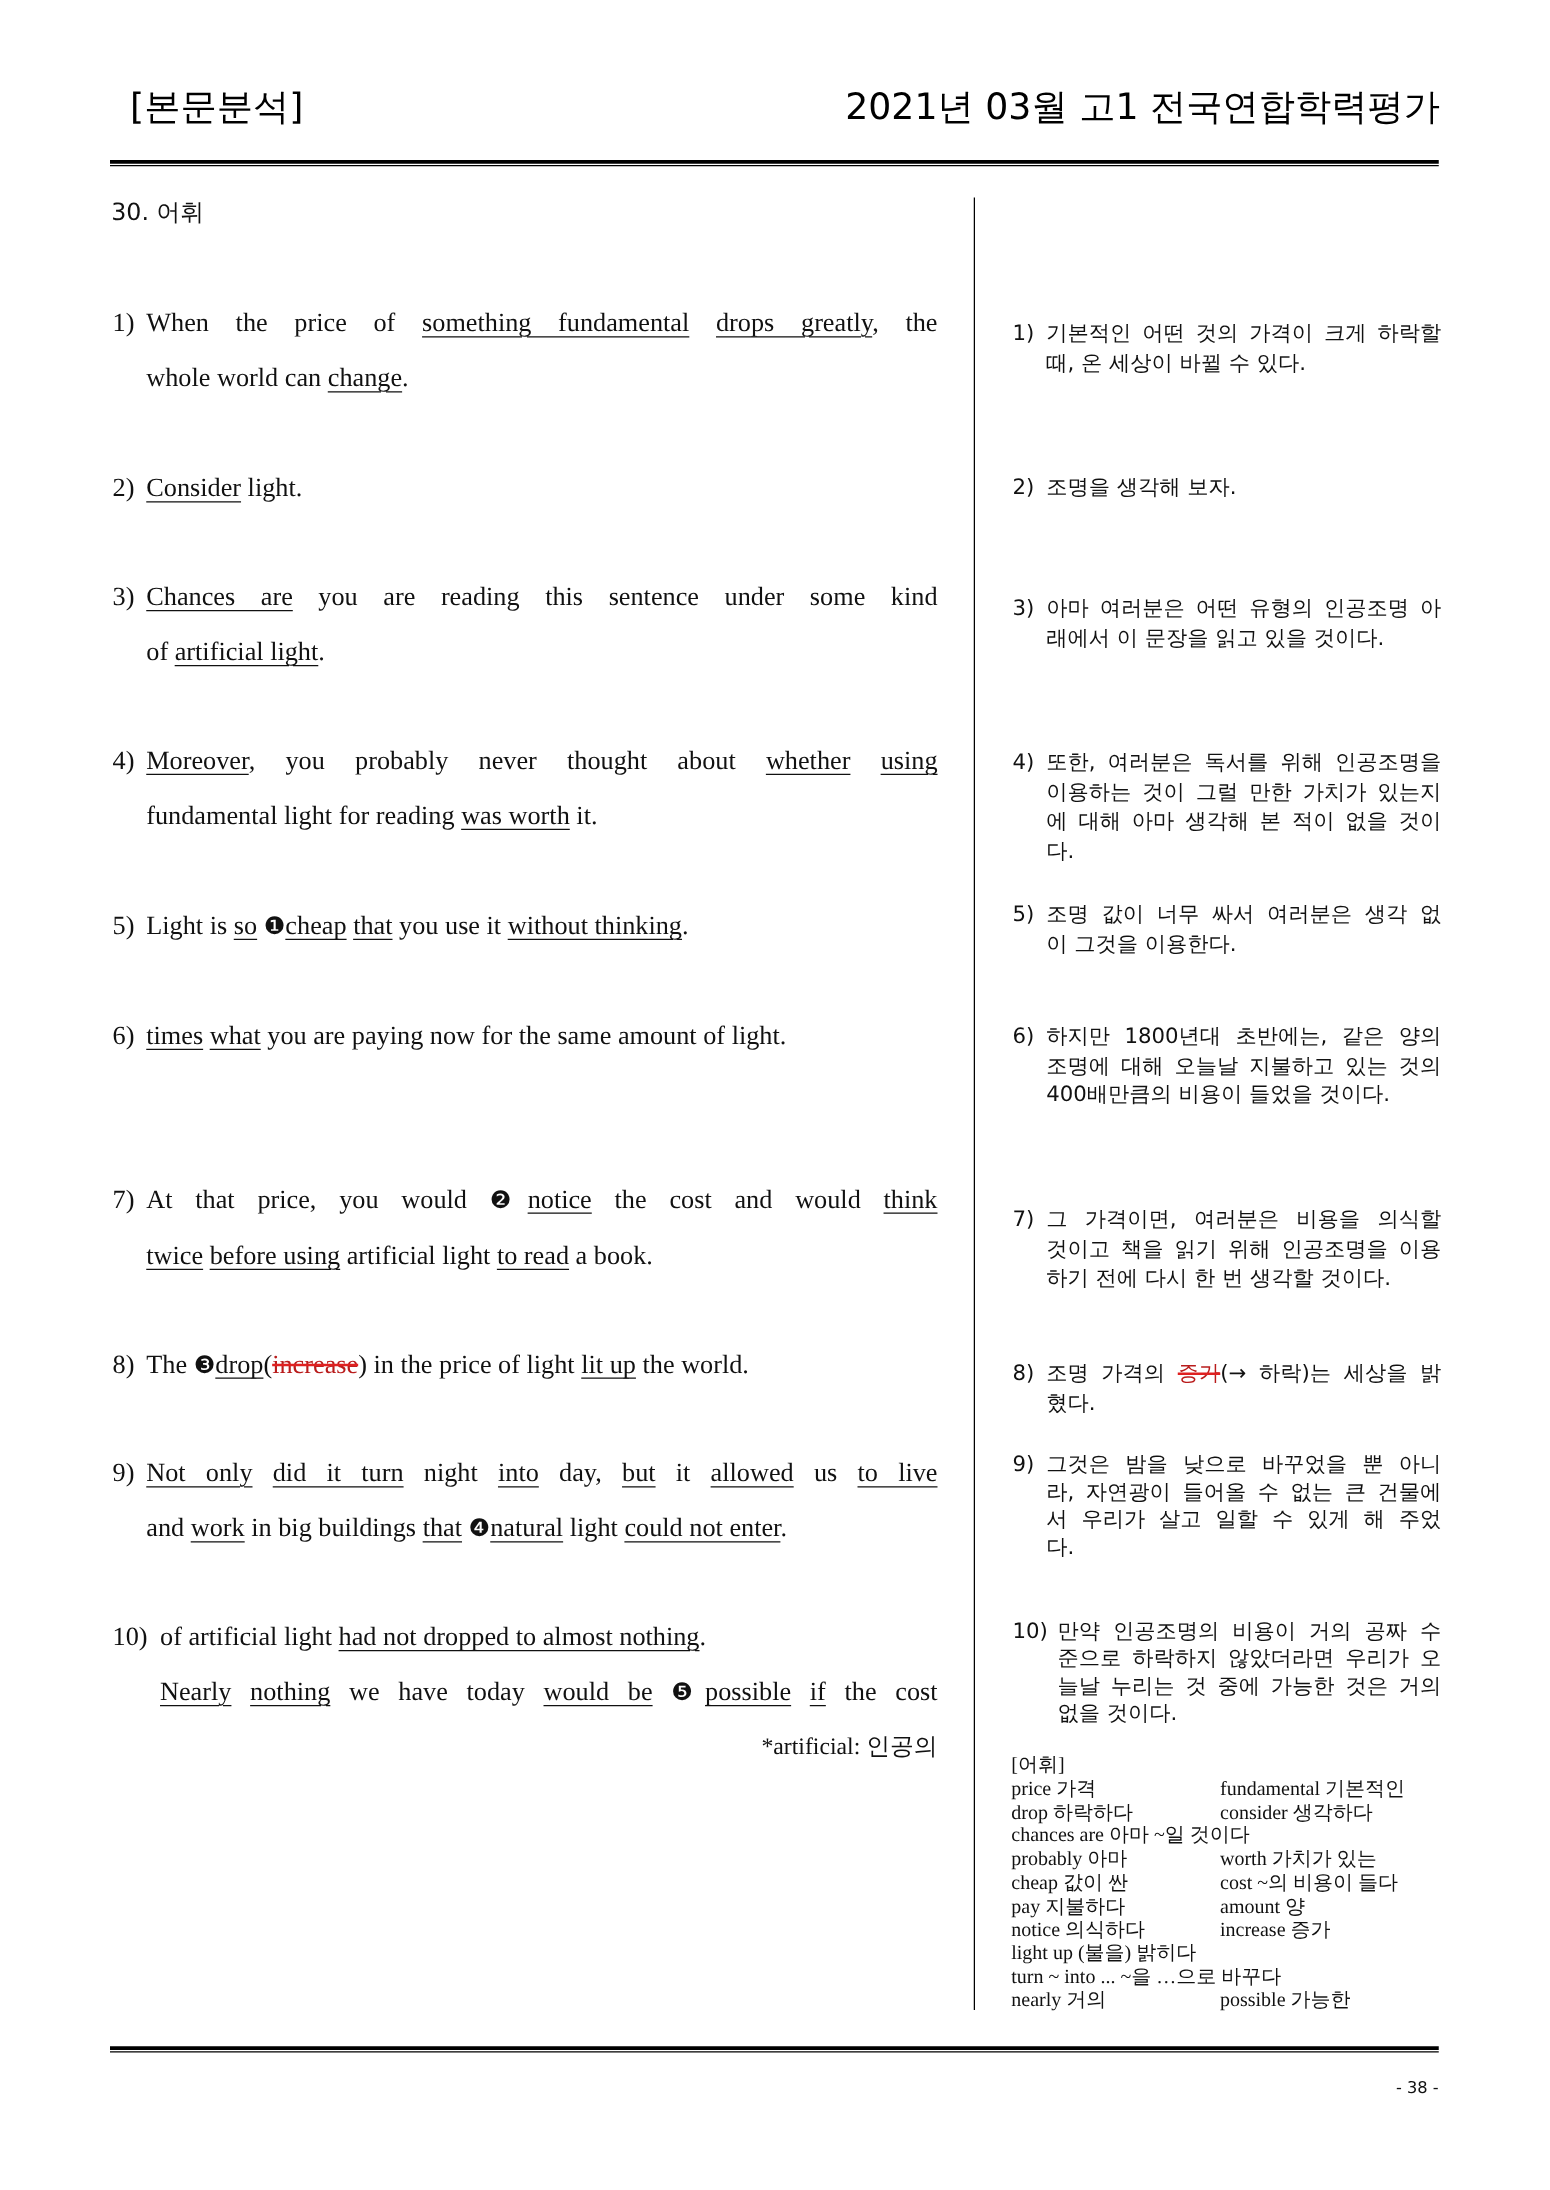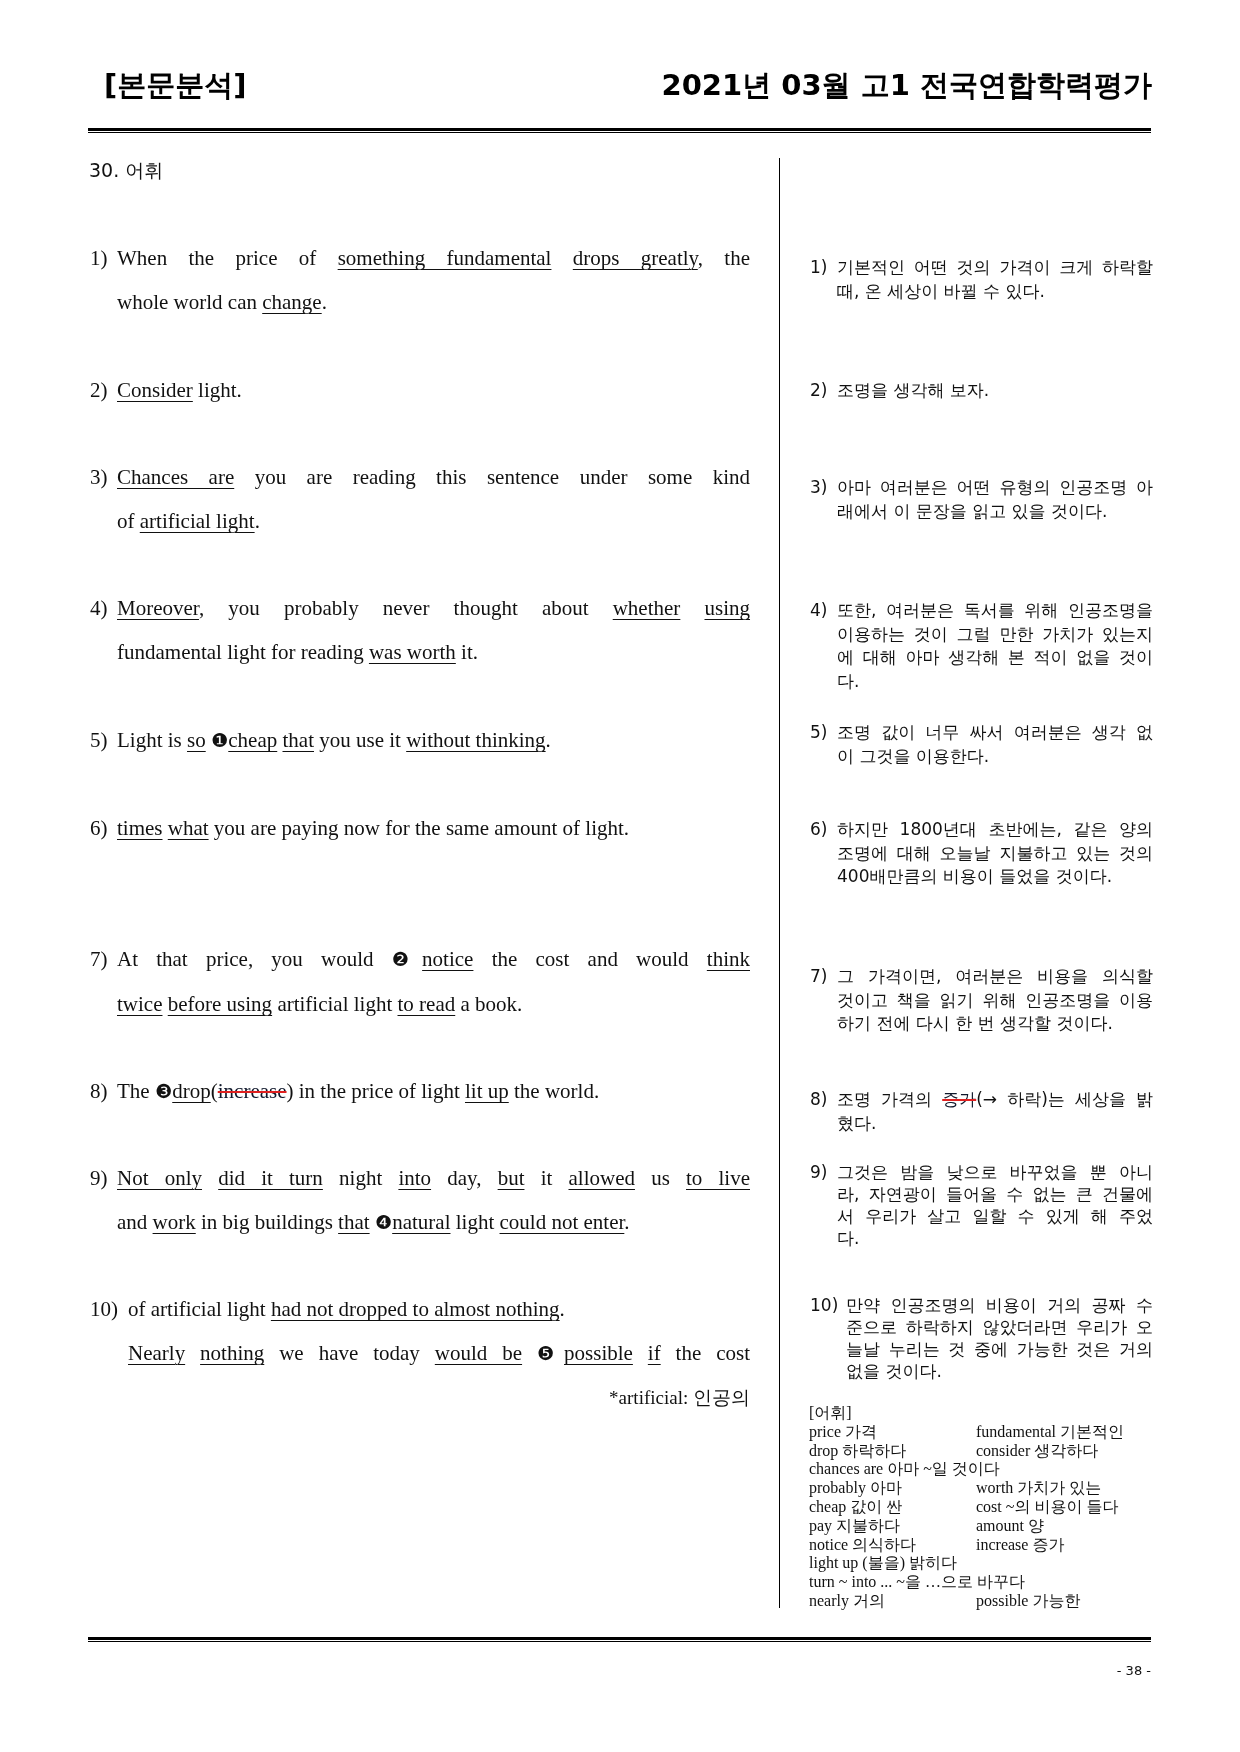--- a/index.html
+++ b/index.html
@@ -4,21 +4,21 @@
   <style>
     html, body { margin: 0; padding: 0; background: #ffffff; }
     body {
       width: 1240px; height: 1752px; position: relative; overflow: hidden;
       color: #111111; font-family: "Liberation Serif", serif;
     }
 
     
     .hdr {
       position: absolute; top: 67px;
-      font-family: "DejaVu Sans", sans-serif; font-weight: bold;
+      font-family: "DejaVu Sans", sans-serif; font-weight: normal;
       font-size: 29px; line-height: 36px; white-space: nowrap; color: #000;
     }
     #hdr-left { left: 104px; }
     #hdr-right { right: 88px; }
 
     .rule {
       position: absolute; left: 88px; width: 1063px; height: 1px;
       border-top: 3px solid #000; border-bottom: 1px solid #000;
     }
     #rule-top { top: 128px; }
@@ -37,21 +37,21 @@
       font-family: "Liberation Serif", serif; font-size: 21px; line-height: 44px;
     }
     .pitem .num { position: absolute; left: 0; top: 0; white-space: nowrap; }
     .pitem .lines { margin-left: 27px; }
     .pitem.wide .lines { margin-left: 38px; }
 
     .line { text-align: left; }
     .line.justify { text-align: justify; text-align-last: justify; }
 
     .u { text-decoration: underline; text-decoration-thickness: 1px; text-underline-offset: 4px; }
-    .s { text-decoration: line-through; text-decoration-color: #e02020; text-decoration-thickness: 2px; color: #0f172a; }
+    .s { text-decoration: line-through; text-decoration-color: #e02020; text-decoration-thickness: 2px; color: #b91c1c; }
     .m { font-family: "DejaVu Sans", sans-serif; font-size: 0.92em; }
 
     #footnote {
       position: absolute; right: 490px; top: 1376px;
       font-family: Liberation Serif, serif; font-size: 19px; line-height: 44px; white-space: nowrap;
     }
 
     
     .titem {
       position: absolute; left: 810px; width: 343px;

